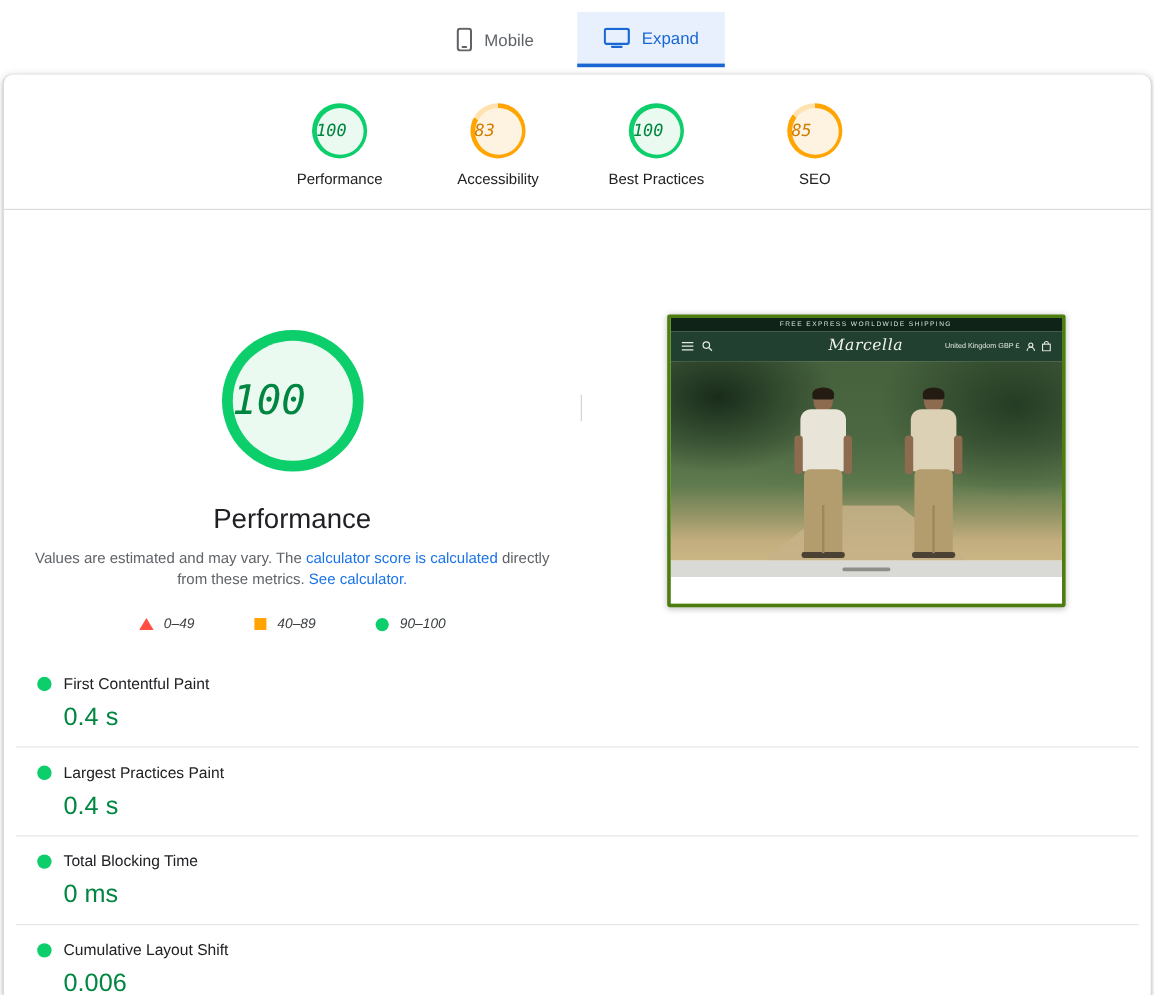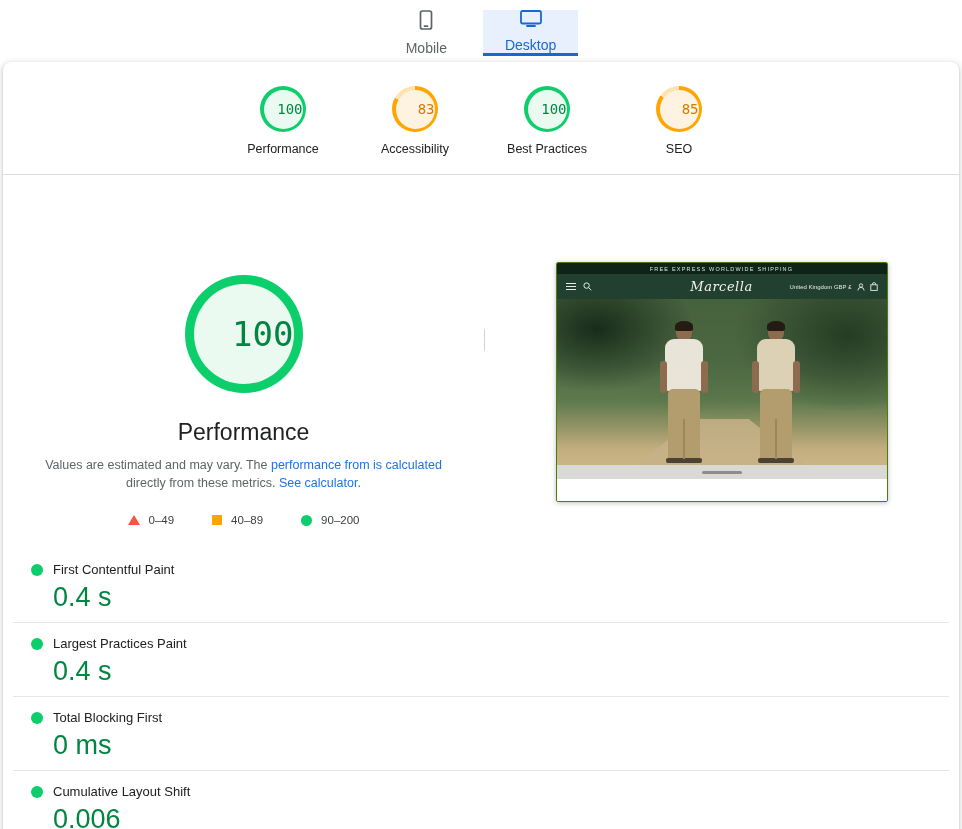--- a/index.html
+++ b/index.html
@@ -6,64 +6,64 @@
   html,body { margin:0; padding:0; }
   body {
     width:962px; height:829px; overflow:hidden; position:relative;
     background:#ffffff; color:#202124;
     font-family:"Liberation Sans","DejaVu Sans",sans-serif;
   }
 
   
   .topbar { height:62px; display:flex; justify-content:center; align-items:flex-start; padding-top:10px; }
   .tab { display:flex; align-items:center; gap:10px; height:46px; padding:0 22px; margin:0 7px;
-         font-size:14px; color:#5f6368; cursor:pointer;flex-direction:column; }
+         font-size:14px; color:#5f6368; cursor:pointer; }
   .tab.active { background:#e8f0fe; border-bottom:3px solid #1967d2; color:#1967d2; font-weight:500; }
 
   
   .card { margin:0 3px; background:#fff; border-radius:8px;
           box-shadow:0 1px 2px rgba(60,64,67,.3), 0 2px 6px 2px rgba(60,64,67,.15); }
 
   
   .scores-row { display:flex; justify-content:center; gap:36px; padding:24px 0 18px; border-bottom:1px solid #dadce0; }
   .score { display:flex; flex-direction:column; align-items:center; width:96px; cursor:pointer; }
 
   .gauge[data-status="pass"]    { --ring:#0cce6b; --ring-faint:#bdeed3; --fill:#eafaf1; --num:#018642; }
   .gauge[data-status="average"] { --ring:#ffa400; --ring-faint:#ffe2b0; --fill:#fef3e0; --num:#d27c00; }
 
   .ring { border-radius:50%; display:flex; align-items:center; justify-content:center; background:var(--ring); }
   .ring-inner { border-radius:50%; background:var(--fill); color:var(--num);
-                display:flex; align-items:center; justify-content:flex-end;
-                font-family:"DejaVu Sans Mono",monospace; font-weight:500; }
+                display:flex; align-items:center; justify-content:flex-start;
+                font-family:"DejaVu Sans Mono",monospace; font-weight:500;font-style:italic; }
   .score .ring { width:46px; height:46px; }
   .score .ring-inner { width:39px; height:39px; font-size:14px; }
   .score-label { margin-top:10px; font-size:12.5px; color:#212121; text-align:center; }
 
   
   .summary { position:relative; display:flex; height:374px; }
   .summary-left { width:481px; display:flex; flex-direction:column; align-items:center; }
   .vdivider { position:absolute; left:481px; top:154px; width:1px; height:22px; background:#d0d3d8; }
   .summary-right { flex:1; display:flex; justify-content:center; align-items:flex-start; padding-top:87px; }
 
   .big-gauge { margin-top:100px; }
   .big-gauge .ring { width:118px; height:118px; }
   .big-gauge .ring-inner { width:100px; height:100px; font-size:34px; }
 
   .perf-title { margin-top:26px; font-size:23px; font-weight:400; color:#202124; }
   .perf-desc { margin-top:10px; width:432px; text-align:center; font-size:12.5px; line-height:1.45; color:#5f6368; }
   .perf-desc a { color:#1a73e8; text-decoration:none; cursor:pointer; }
 
-  .legend { margin-top:22px; display:flex; gap:38px; align-items:center; font-size:11.5px; color:#3c4043; }
+  .legend { margin-top:22px; display:flex; gap:50px; align-items:center; font-size:11.5px; color:#3c4043;font-style:italic; }
   .legend-item { display:flex; align-items:center; gap:9px; }
   .shape-fail { width:0; height:0; border-left:6px solid transparent; border-right:6px solid transparent; border-bottom:10px solid #ff4e42; }
   .shape-average { width:10px; height:10px; background:#ffa400; }
   .shape-pass { width:11px; height:11px; border-radius:50%; background:#0cce6b; }
 
   
-  .thumb { width:332px; border:1px solid #4d7c0f; border-radius:2px; overflow:hidden; background:#fff;
+  .thumb { width:332px; border:3px solid #4d7c0f; border-radius:2px; overflow:hidden; background:#fff;
            box-shadow:0 1px 5px rgba(0,0,0,.25); cursor:pointer; }
   .thumb-banner { height:11px; background:#0f2318; display:flex; align-items:center; justify-content:center;
                   font-size:5.5px; letter-spacing:1.2px; color:#d6e4da; text-transform:uppercase; }
   .thumb-nav { position:relative; height:25px; background:#22402f; display:flex; align-items:center;
                justify-content:space-between; padding:0 9px; }
   .thumb-nav-left { display:flex; align-items:center; gap:7px; }
   .thumb-brand { position:absolute; left:50%; transform:translateX(-50%);
                  font-family:"DejaVu Serif",serif; font-style:italic; font-size:13px; color:#f2f4ef; letter-spacing:.5px; }
   .thumb-nav-right { display:flex; align-items:center; gap:5px; font-size:6px; color:#e3e9e4; }
 
@@ -105,21 +105,21 @@
   .metrics-head { display:flex; justify-content:space-between; align-items:center;
                   padding:13px 18px 9px 9px; border-bottom:1px solid #dadce0; }
   .metrics-title { font-size:11px; font-weight:500; letter-spacing:.08em; color:#5f6368; }
   .expand { font-size:13px; color:#3c4043; cursor:pointer; }
 
   .metrics-grid { display:grid; grid-template-columns:1fr; column-gap:20px; padding:0 10px; }
   .metric { padding:13px 0 12px 18px; border-bottom:1px solid #e4e7ea; }
   .metric.last { border-bottom:none; }
   .metric-name { display:flex; align-items:center; gap:10px; font-size:13px; color:#202124; line-height:16px; }
   .dot { width:12px; height:12px; border-radius:50%; background:#0cce6b; flex:0 0 auto; }
-  .metric-value { margin-top:7px; margin-left:22px; font-size:27px; line-height:25px; color:#018642; }
+  .metric-value { margin-top:7px; margin-left:22px; font-size:21px; line-height:25px; color:#018642; }
 
   
   .next-bar { margin:12px 3px 0; height:12px; background:#e1e4e7; border-radius:8px 8px 0 0;
               box-shadow:0 -1px 2px rgba(60,64,67,.15); }
 </style>
 </head>
 <body>
 
 <div class="topbar">
   <div class="tab">
@@ -127,21 +127,21 @@
       <rect x="1.5" y="1" width="11" height="18" rx="2"></rect>
         <path d="M5.5 16.2h3" stroke-linecap="round"></path>
     </svg>
     <span>Mobile</span>
   </div>
   <div class="tab active">
     <svg width="22" height="17" viewBox="0 0 22 17" fill="none" stroke="#1967d2" stroke-width="1.8">
       <rect x="1" y="1" width="20" height="12.5" rx="1.5"></rect>
         <path d="M7 16h8" stroke-linecap="round"></path>
     </svg>
-    <span>Desktop</span>
+    <span>Expand</span>
   </div>
 </div>
 
 <div class="card">
 
   <div class="scores-row">
     <div class="score gauge" data-status="pass">
       <div class="ring" style="background: conic-gradient(rgb(12, 206, 107) 360deg, rgb(189, 238, 211) 360deg, rgb(189, 238, 211) 360deg);">
         <div class="ring-inner">
             <span>100</span>
@@ -179,34 +179,34 @@
     <div class="summary-left">
       <div class="big-gauge gauge" data-status="pass">
         <div class="ring" style="background: conic-gradient(rgb(12, 206, 107) 360deg, rgb(189, 238, 211) 360deg, rgb(189, 238, 211) 360deg);">
           <div class="ring-inner">
               <span>100</span>
             </div>
         </div>
       </div>
       <div class="perf-title">Performance</div>
       <div class="perf-desc">
-        <span>Values are estimated and may vary. The </span><a>performance from is calculated</a><span> directly from these metrics. </span><a>See calculator.</a>
+        <span>Values are estimated and may vary. The </span><a>calculator score is calculated</a><span> directly from these metrics. </span><a>See calculator.</a>
       </div>
       <div class="legend">
         <div class="legend-item">
           <span class="shape-fail"></span>
           <span>0–49</span>
         </div>
         <div class="legend-item">
           <span class="shape-average"></span>
           <span>40–89</span>
         </div>
         <div class="legend-item">
           <span class="shape-pass"></span>
-          <span>90–200</span>
+          <span>90–100</span>
         </div>
       </div>
     </div>
 
     <div class="vdivider"></div>
 
     <div class="summary-right">
       <div class="thumb">
         <div class="thumb-banner">
           <span>FREE EXPRESS WORLDWIDE SHIPPING</span>
@@ -272,21 +272,21 @@
     <div class="metric">
       <div class="metric-name">
           <span class="dot"></span>
           <span>Largest Practices Paint</span>
         </div>
       <div class="metric-value">0.4 s</div>
     </div>
     <div class="metric">
       <div class="metric-name">
           <span class="dot"></span>
-          <span>Total Blocking First</span>
+          <span>Total Blocking Time</span>
         </div>
       <div class="metric-value">0 ms</div>
     </div>
     <div class="metric">
       <div class="metric-name">
           <span class="dot"></span>
           <span>Cumulative Layout Shift</span>
         </div>
       <div class="metric-value">0.006</div>
     </div>

